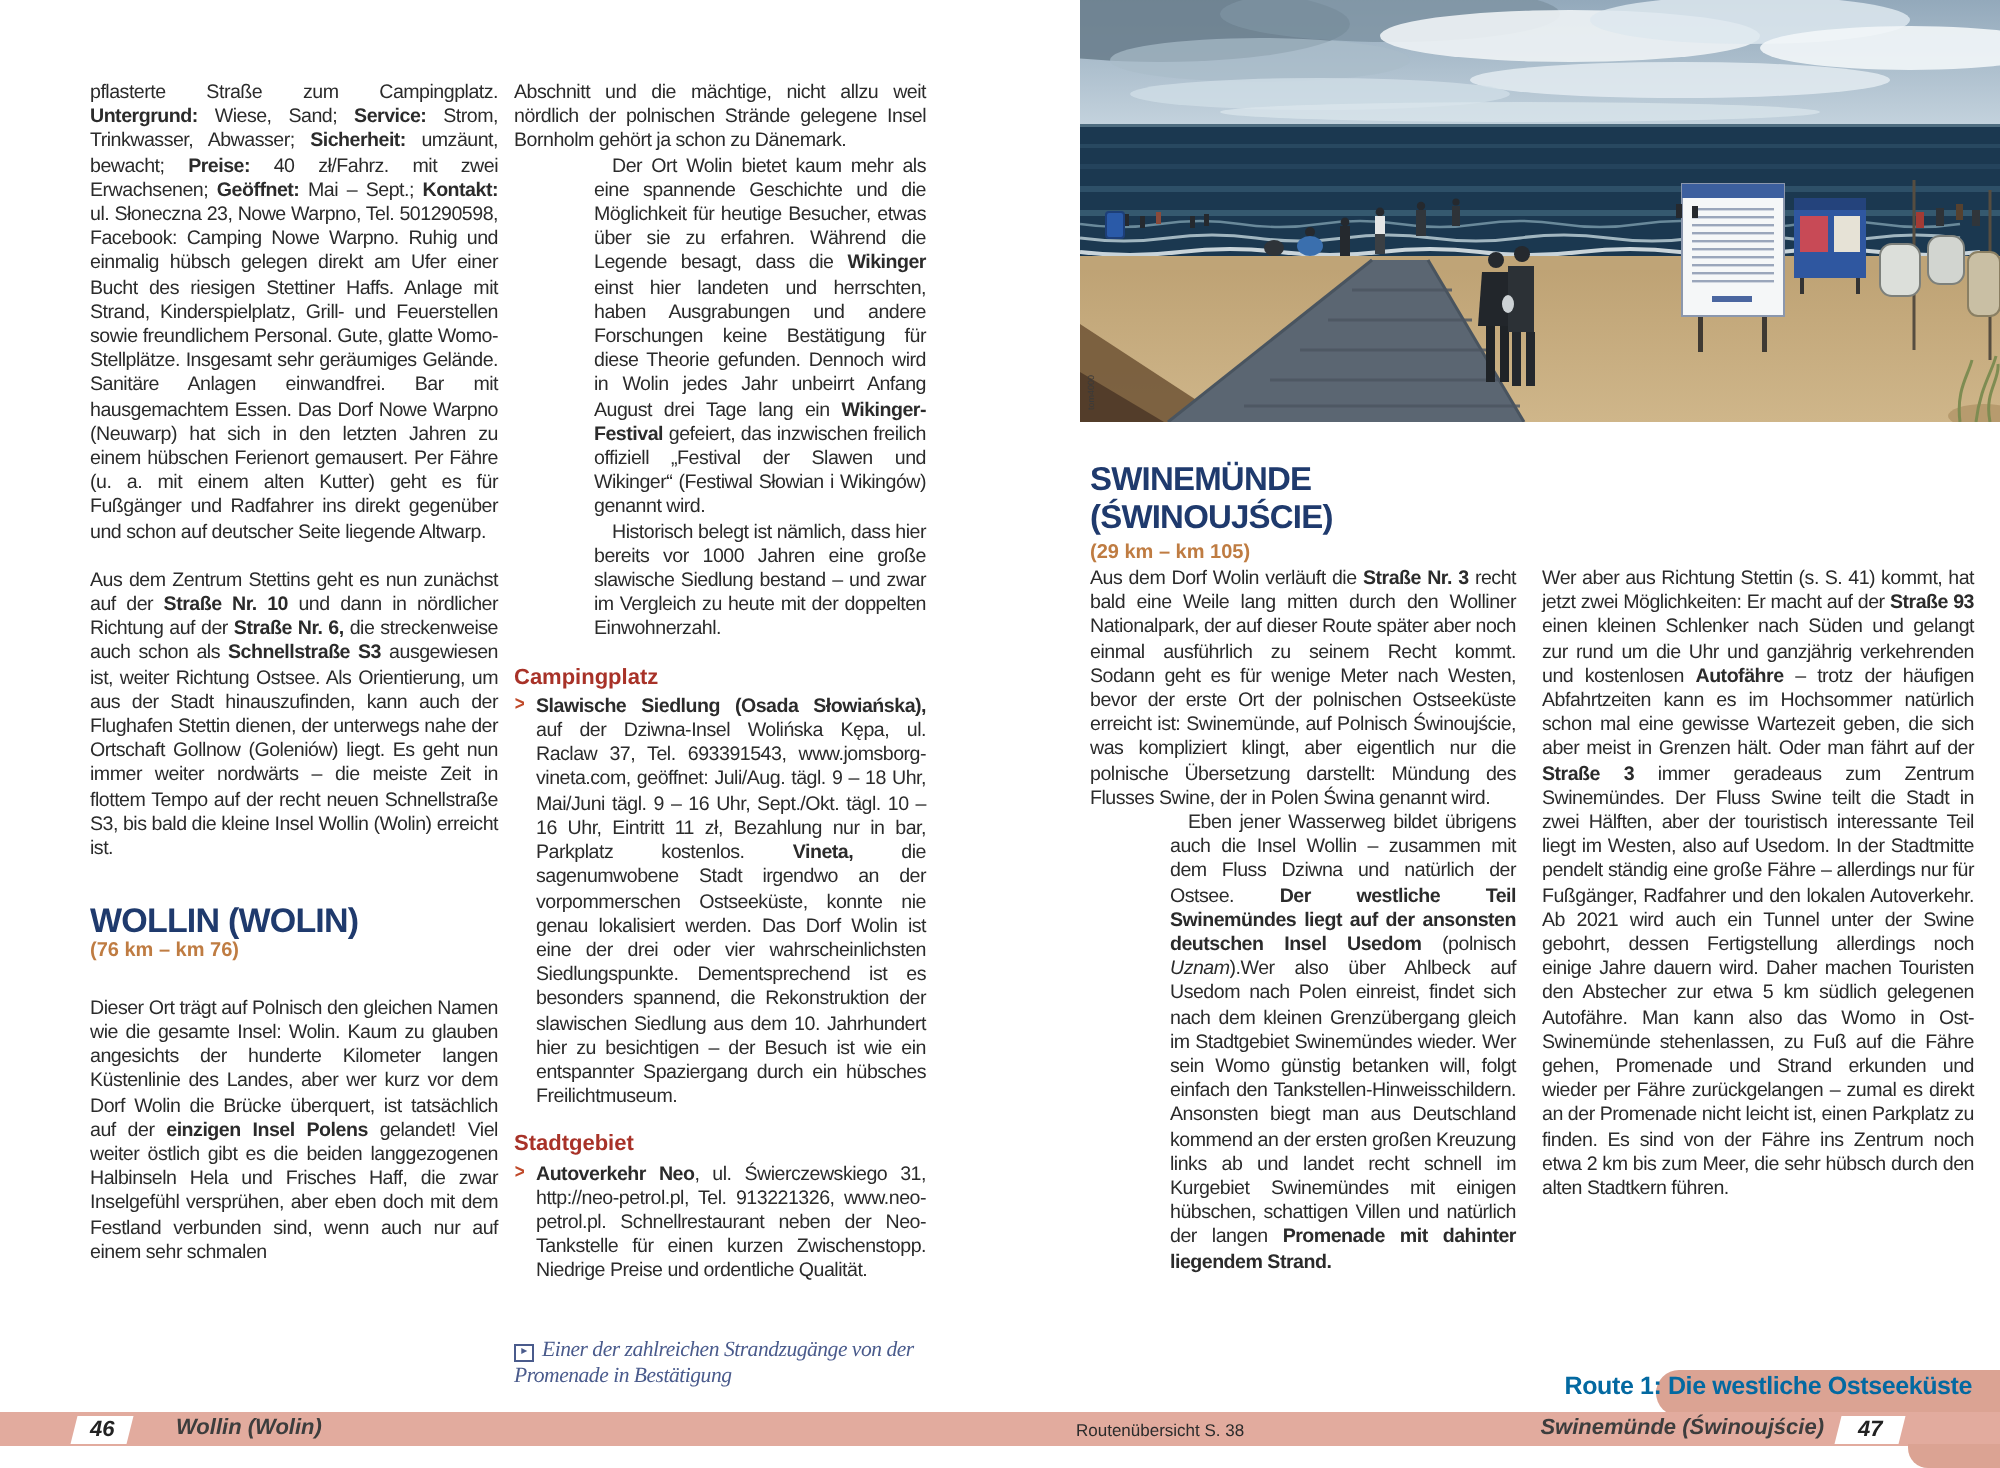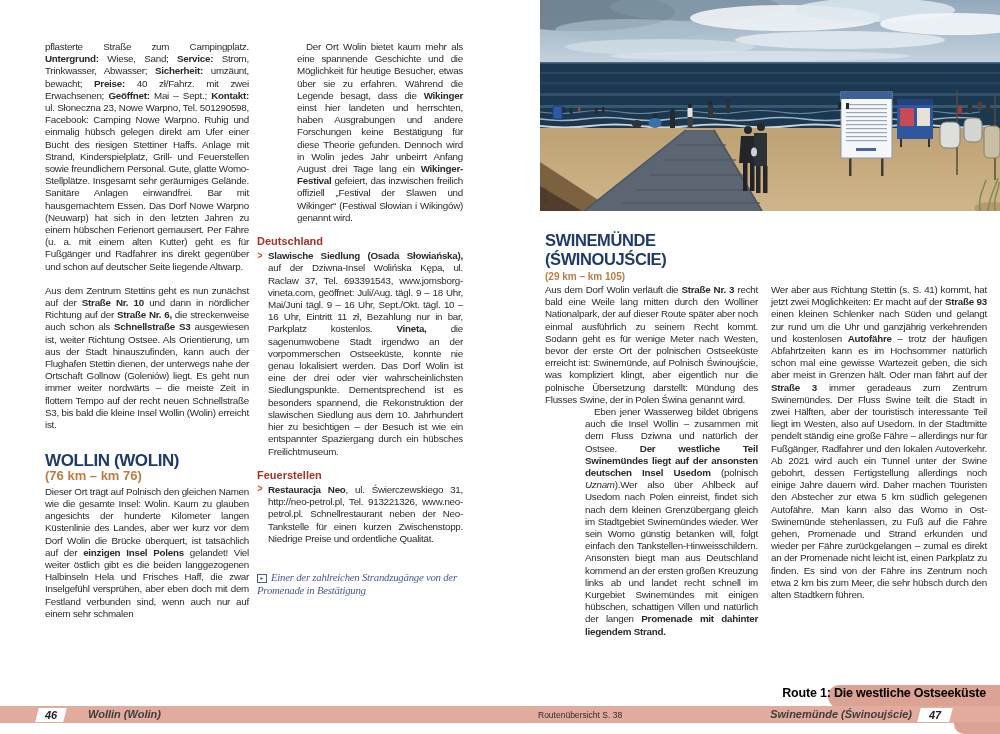--- a/index.html
+++ b/index.html
@@ -9,21 +9,21 @@
 
   
   .col{position:absolute;font-size:9.8px;line-height:12.2px;color:#2b2b2b;
        letter-spacing:-0.25px;}
   .bp{margin:0;text-align:justify;hyphens:auto;}
   .bp.ind{text-indent:9px;margin-left:40px;}
   .bp.gap{margin-top:12px;}
   b{font-weight:bold;}
   .sect-head{font-family:"Liberation Sans",sans-serif;font-size:17px;font-weight:bold;
              color:#1f3a6d;letter-spacing:-0.4px;margin:24px 0 0;}
-  .sect-km{font-size:13px;font-weight:bold;color:#bf7c42;margin:2px 0 4px;letter-spacing:0;}
+  .sect-km{font-size:10px;font-weight:bold;color:#bf7c42;margin:2px 0 17px;letter-spacing:0;}
   .subhead{font-size:11px;font-weight:bold;color:#a83228;margin:11px 0 3px;letter-spacing:0;}
   .bullet{position:relative;padding-left:11px;text-align:justify;hyphens:auto;margin:0;}
   .bullet .mk{position:absolute;left:0;top:-0.5px;color:#c04a2a;font-weight:bold;
               font-size:10px;transform:scaleX(.85);}
   .caption{margin-top:26px;font-family:"Liberation Serif",serif;font-style:italic;
            color:#4a5b8c;font-size:10.8px;line-height:13.5px;text-align:left;}
   .cap-icon{display:inline-block;width:8px;height:7px;border:1px solid #4a5b8c;
             font-style:normal;font-size:6px;line-height:6px;text-align:center;
             vertical-align:1px;margin-right:4px;color:#4a5b8c;font-family:"DejaVu Sans",sans-serif;}
 
@@ -36,21 +36,21 @@
   .photo{position:absolute;left:540px;top:0;width:460px;height:211px;}
   .photo svg{display:block;}
 
   
   .f-bar{position:absolute;left:0;right:0;top:706px;height:17px;background:#e2ab9e;}
   .f-band{position:absolute;left:828px;right:0;top:685px;height:23px;background:#dba393;
           border-radius:12px 0 0 12px;}
   .f-tab{position:absolute;right:0;top:722px;width:46px;height:12px;background:#dba393;
          border-radius:0 0 0 10px;}
   .f-route{position:absolute;right:14px;top:686px;font-size:12.5px;font-weight:bold;
-           color:#000000;letter-spacing:-0.2px;}
+           color:#0369a1;letter-spacing:-0.2px;}
   .f-numbox{position:absolute;top:707.5px;height:14px;background:#ffffff;
             transform:skewX(-14deg);display:flex;align-items:center;justify-content:center;}
   .f-numbox span{transform:skewX(14deg);font-weight:bold;font-style:italic;font-size:11px;color:#222;}
   .f-num-left{left:37px;width:28px;}
   .f-num-right{left:919px;width:32px;}
   .f-label{position:absolute;top:708px;font-style:italic;font-weight:600;font-size:11px;color:#3d3d3d;}
   .f-label-left{left:88px;}
   .f-label-right{right:88px;}
   .f-note{position:absolute;left:538px;top:710px;font-size:8.5px;color:#2b2b2b;}
 </style>
@@ -63,25 +63,27 @@
       <p class="bp"><span>pflasterte Straße zum Campingplatz. </span><b>Untergrund:</b><span> Wiese, Sand; </span><b>Service:</b><span> Strom, Trinkwasser, Abwasser; </span><b>Sicherheit:</b><span> umzäunt, bewacht; </span><b>Preise:</b><span> 40 zł/Fahrz. mit zwei Erwachsenen; </span><b>Geöffnet:</b><span> Mai – Sept.; </span><b>Kontakt:</b><span> ul. Słoneczna 23, Nowe Warpno, Tel. 501290598, Facebook: Camping Nowe Warpno. Ruhig und einmalig hübsch gelegen direkt am Ufer einer Bucht des riesigen Stettiner Haffs. Anlage mit Strand, Kinderspielplatz, Grill- und Feuerstellen sowie freundlichem Personal. Gute, glatte Womo-Stellplätze. Insgesamt sehr geräumiges Gelände. Sanitäre Anlagen einwandfrei. Bar mit hausgemachtem Essen. Das Dorf Nowe Warpno (Neuwarp) hat sich in den letzten Jahren zu einem hübschen Ferienort gemausert. Per Fähre (u. a. mit einem alten Kutter) geht es für Fußgänger und Radfahrer ins direkt gegenüber und schon auf deutscher Seite liegende Altwarp.</span></p>
       <p class="bp gap"><span>Aus dem Zentrum Stettins geht es nun zunächst auf der </span><b>Straße Nr. 10</b><span> und dann in nördlicher Richtung auf der </span><b>Straße Nr. 6,</b><span> die streckenweise auch schon als </span><b>Schnellstraße S3</b><span> ausgewiesen ist, weiter Richtung Ostsee. Als Orientierung, um aus der Stadt hinauszufinden, kann auch der Flughafen Stettin dienen, der unterwegs nahe der Ortschaft Gollnow (Goleniów) liegt. Es geht nun immer weiter nordwärts – die meiste Zeit in flottem Tempo auf der recht neuen Schnellstraße S3, bis bald die kleine Insel Wollin (Wolin) erreicht ist.</span></p>
       <div>
         <h2 class="sect-head">WOLLIN (WOLIN)</h2>
         <div class="sect-km">(76 km – km 76)</div>
       </div>
       <p class="bp"><span>Dieser Ort trägt auf Polnisch den gleichen Namen wie die gesamte Insel: Wolin. Kaum zu glauben angesichts der hunderte Kilometer langen Küstenlinie des Landes, aber wer kurz vor dem Dorf Wolin die Brücke überquert, ist tatsächlich auf der </span><b>einzigen Insel Polens</b><span> gelandet! Viel weiter östlich gibt es die beiden langgezogenen Halbinseln Hela und Frisches Haff, die zwar Inselgefühl versprühen, aber eben doch mit dem Festland verbunden sind, wenn auch nur auf einem sehr schmalen</span></p>
     </div>
 
   <div class="col" style="left:257px;top:41px;width:206px;">
+      <p class="bp"><span>Abschnitt und die mächtige, nicht allzu weit nördlich der polnischen Strände gelegene Insel Bornholm gehört ja schon zu Dänemark.</span></p>
       <p class="bp ind"><span>Der Ort Wolin bietet kaum mehr als eine spannende Geschichte und die Möglichkeit für heutige Besucher, etwas über sie zu erfahren. Während die Legende besagt, dass die </span><b>Wikinger</b><span> einst hier landeten und herrschten, haben Ausgrabungen und andere Forschungen keine Bestätigung für diese Theorie gefunden. Dennoch wird in Wolin jedes Jahr unbeirrt Anfang August drei Tage lang ein </span><b>Wikinger-Festival</b><span> gefeiert, das inzwischen freilich offiziell „Festival der Slawen und Wikinger“ (Festiwal Słowian i Wikingów) genannt wird.</span></p>
-      <h3 class="subhead">Deutschland</h3>
+      <p class="bp ind"><span>Historisch belegt ist nämlich, dass hier bereits vor 1000 Jahren eine große slawische Siedlung bestand – und zwar im Vergleich zu heute mit der doppelten Einwohnerzahl.</span></p>
+      <h3 class="subhead">Campingplatz</h3>
       <div class="bullet"><span class="mk">&gt;</span><b>Slawische Siedlung (Osada Słowiańska),</b><span> auf der Dziwna-Insel Wolińska Kępa, ul. Raclaw 37, Tel. 693391543, www.jomsborg-vineta.com, geöffnet: Juli/Aug. tägl. 9 – 18 Uhr, Mai/Juni tägl. 9 – 16 Uhr, Sept./Okt. tägl. 10 – 16 Uhr, Eintritt 11 zł, Bezahlung nur in bar, Parkplatz kostenlos. </span><b>Vineta,</b><span> die sagenumwobene Stadt irgendwo an der vorpommerschen Ostseeküste, konnte nie genau lokalisiert werden. Das Dorf Wolin ist eine der drei oder vier wahrscheinlichsten Siedlungspunkte. Dementsprechend ist es besonders spannend, die Rekonstruktion der slawischen Siedlung aus dem 10. Jahrhundert hier zu besichtigen – der Besuch ist wie ein entspannter Spaziergang durch ein hübsches Freilichtmuseum.</span></div>
-      <h3 class="subhead">Feuerstellen</h3>
-      <div class="bullet"><span class="mk">&gt;</span><b>Restauracja Neo</b><span>, ul. Świerczewskiego 31, http://neo-petrol.pl, Tel. 913221326, www.neo-petrol.pl. Schnellrestaurant neben der Neo-Tankstelle für einen kurzen Zwischenstopp. Niedrige Preise und ordentliche Qualität.</span></div>
+      <h3 class="subhead">Stadtgebiet</h3>
+      <div class="bullet"><span class="mk">&gt;</span><b>Autoverkehr Neo</b><span>, ul. Świerczewskiego 31, http://neo-petrol.pl, Tel. 913221326, www.neo-petrol.pl. Schnellrestaurant neben der Neo-Tankstelle für einen kurzen Zwischenstopp. Niedrige Preise und ordentliche Qualität.</span></div>
       <div class="caption"><span class="cap-icon">▸</span><span>Einer der zahlreichen Strandzugänge von der Promenade in Bestätigung</span></div>
     </div>
 
   <div class="photo">
     <svg width="460" height="211" viewBox="0 0 460 211" preserveAspectRatio="none">
       <defs>
         <linearGradient id="skyg" x1="0" y1="0" x2="0" y2="1">
           <stop offset="0" stop-color="#93a9bb"></stop>
             <stop offset="1" stop-color="#c9d7e1"></stop>
         </linearGradient>

